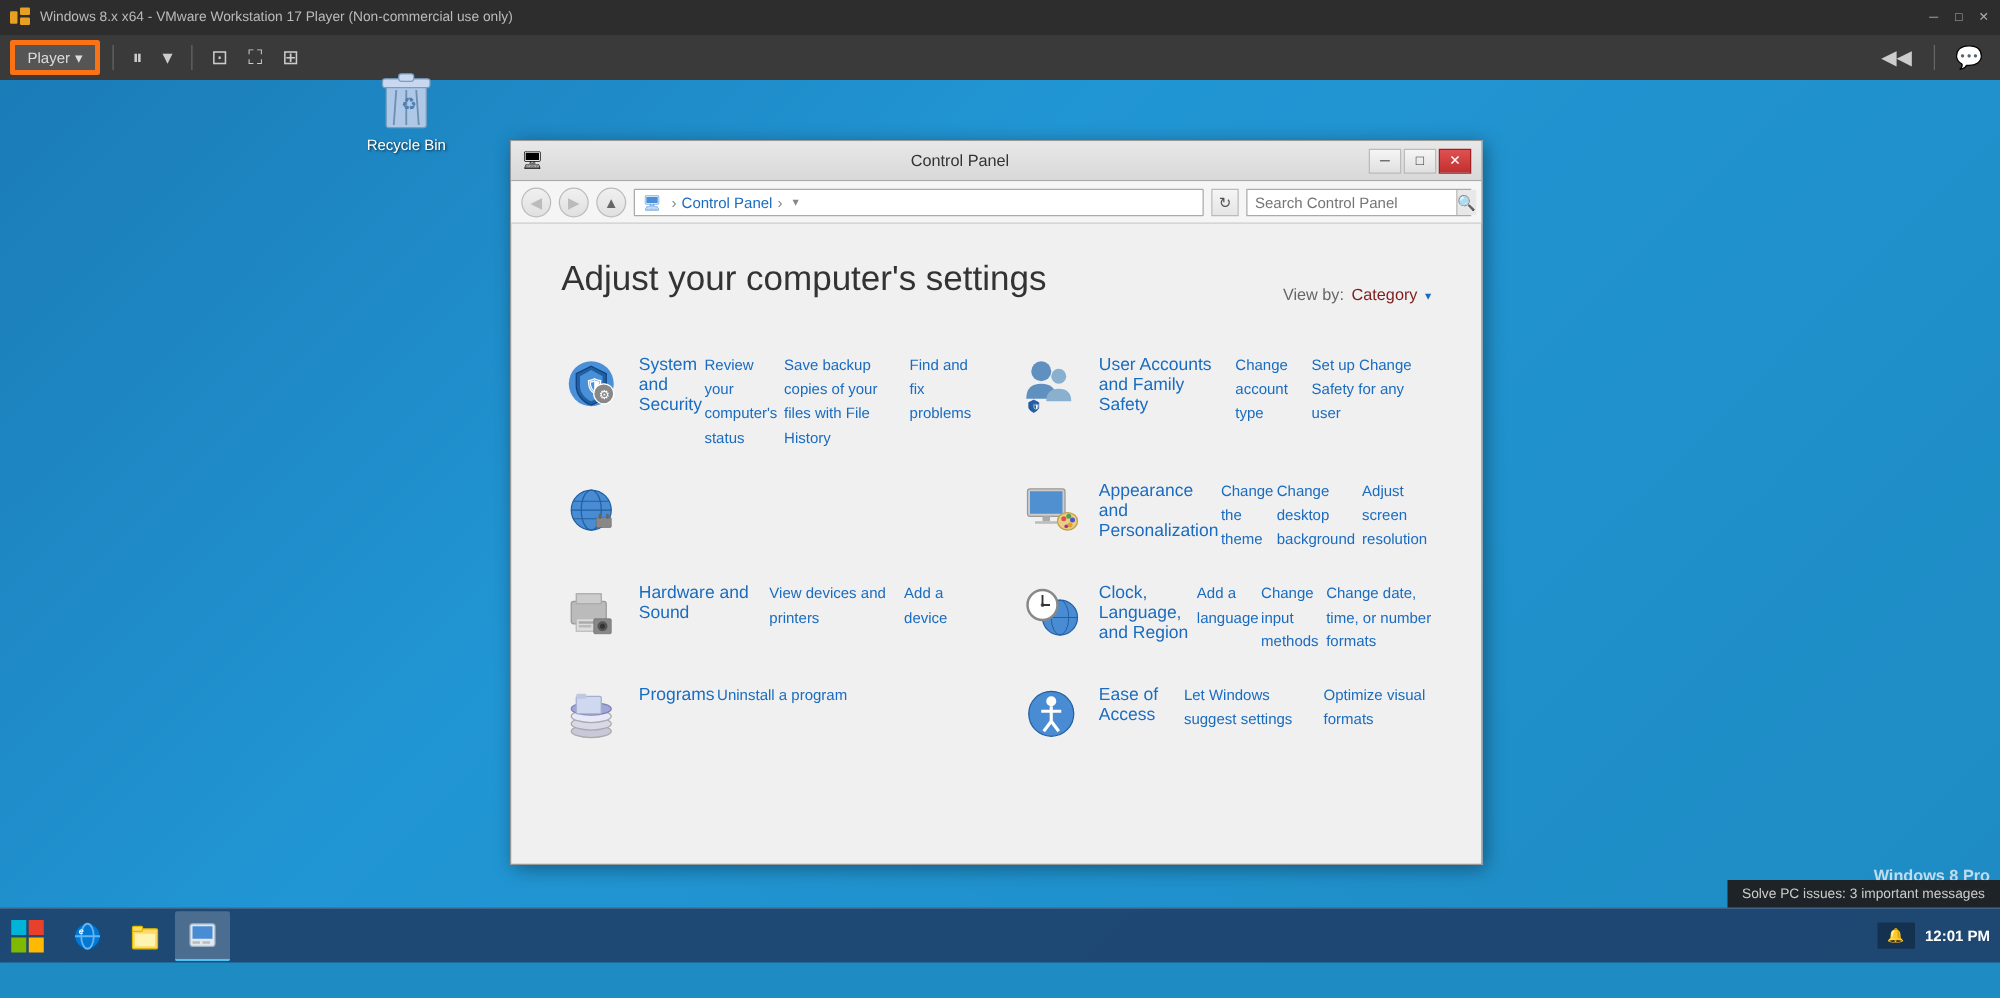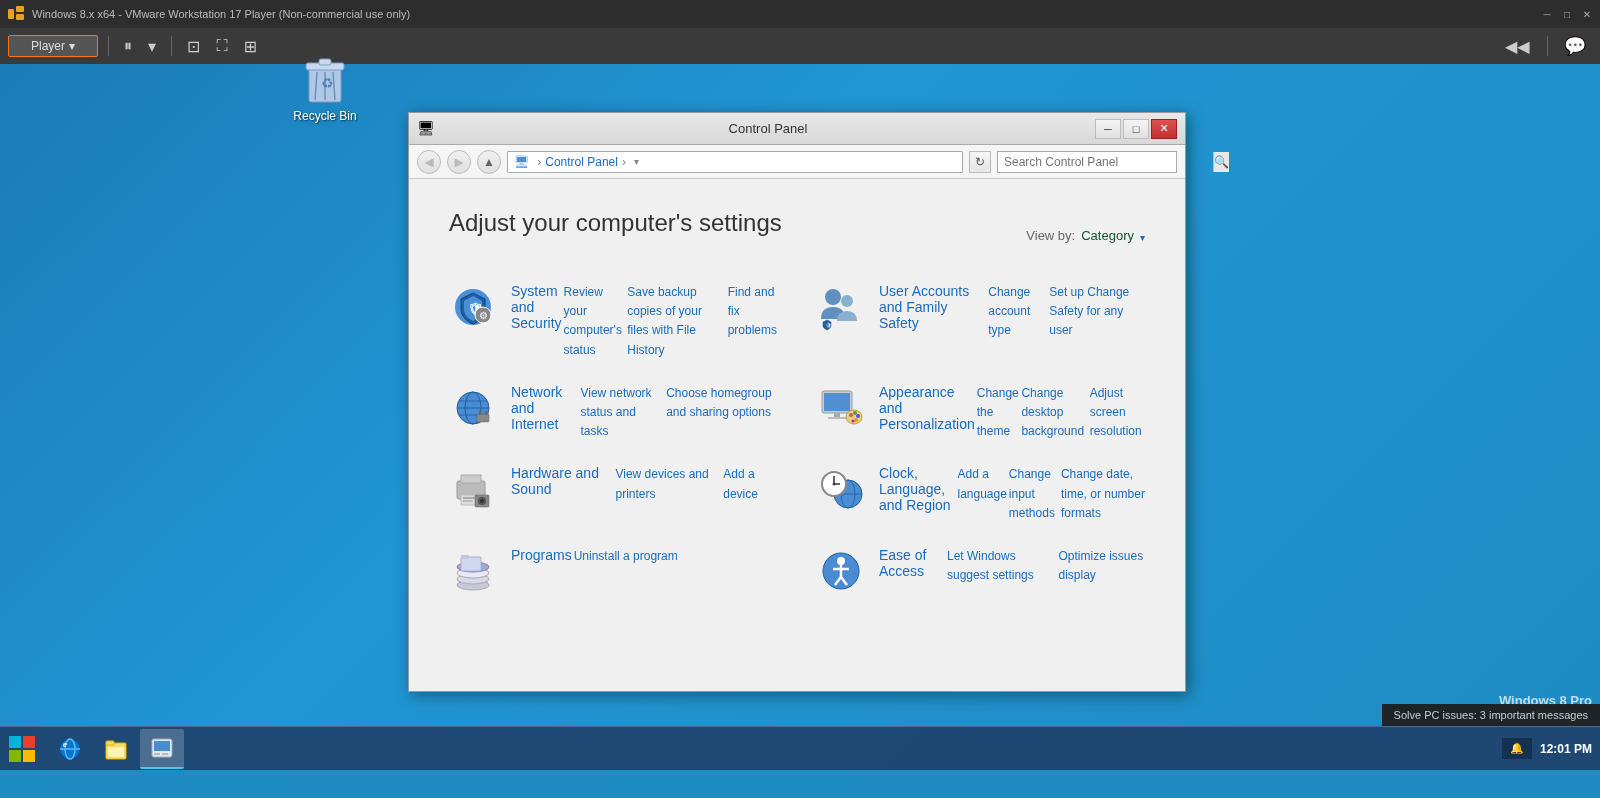--- a/index.html
+++ b/index.html
@@ -31,22 +31,22 @@
       background: transparent; border: none;
     }
 
     
     .vmware-toolbar {
       position: absolute; top: 28px; left: 0; right: 0; height: 36px;
       background: #3a3a3a;
       display: flex; align-items: center; padding: 0 8px; gap: 6px;
     }
     .player-btn {
-      background: #555; border: 1px solid #f97316; color: #ddd;
-      padding: 3px 22px; font-size: 12px; cursor: pointer; border-radius: 2px;
+      background: #555; border: 4px solid #f97316; color: #ddd;
+      padding: 3px 10px; font-size: 12px; cursor: pointer; border-radius: 2px;
       display: flex; gap: 4px;
     }
     .toolbar-icon { color: #ccc; font-size: 16px; cursor: pointer; padding: 2px 5px; }
     .toolbar-sep { width: 1px; height: 20px; background: #666; margin: 0 4px; }
     .toolbar-right { margin-left: auto; display: flex; align-items: center; gap: 8px; }
 
     
     .recycle-bin {
       position: absolute; top: 50px; left: 285px;
       display: flex; flex-direction: column; align-items: center;
@@ -103,43 +103,43 @@
     .address-arrow { color: #888; margin: 0 4px; }
     .address-dropdown { color: #888; font-size: 10px; margin-left: 4px; cursor: pointer; }
     .refresh-btn {
       width: 22px; height: 22px; border: 1px solid #bbb;
       background: linear-gradient(to bottom, #f5f5f5, #e5e5e5);
       display: flex; align-items: center; justify-content: center;
       font-size: 12px; cursor: pointer; color: #555;
     }
     .search-box {
       width: 180px; height: 22px; border: 1px solid #aaa;
-      display: flex; align-items: center; background: white; gap: 48px;
+      display: flex; align-items: center; background: white;
     }
     .search-input {
       flex: 1; border: none; outline: none; font-size: 12px;
       padding: 0 6px; color: #999; background: transparent;
     }
     .search-btn {
       width: 22px; height: 100%; background: #e8e8e8; border-left: 1px solid #bbb;
       display: flex; align-items: center; justify-content: center; cursor: pointer;
       font-size: 12px; color: #555;
     }
 
     
     .cp-content {
       padding: 24px 40px;
     }
     .cp-header-row {
       display: flex; align-items: center; justify-content: space-between;
       margin-bottom: 28px;
     }
-    .cp-heading { font-size: 24px; color: #333; font-weight: 300; }
+    .cp-heading { font-size: 28px; color: #333; font-weight: 300; }
     .view-by { font-size: 13px; color: #666; display: flex; align-items: flex-end; gap: 6px; }
-    .view-by-val { color: #14532d; cursor: pointer; margin-top: 25px; }
+    .view-by-val { color: #7f1d1d; cursor: pointer; margin-top: 25px; }
     .view-by-arrow { color: #1a6cc0; font-size: 10px; }
 
     
     .categories { display: grid; grid-template-columns: 1fr 1fr; gap: 0 40px; }
     .category-item {
       display: flex; align-items: flex-start; padding: 12px 0; gap: 14px;
       border-top: none;
     }
     .cat-icon { width: 48px; height: 48px; flex-shrink: 0; display: flex; align-items: center; justify-content: center; }
     .cat-info { display: flex; flex-direction: row; gap: 2px; }
@@ -334,25 +334,20 @@
               <ellipse cx="22" cy="22" rx="8" ry="16" fill="none" stroke="#2060a0" stroke-width="1"></ellipse>
               <line x1="6" y1="22" x2="38" y2="22" stroke="#2060a0" stroke-width="1"></line>
               <line x1="8" y1="15" x2="36" y2="15" stroke="#2060a0" stroke-width="0.8"></line>
               <line x1="8" y1="29" x2="36" y2="29" stroke="#2060a0" stroke-width="0.8"></line>
 
               <rect x="26" y="28" width="12" height="8" rx="1" fill="#888" stroke="#666" stroke-width="0.5"></rect>
               <rect x="28" y="25" width="2" height="4" fill="#666"></rect>
               <rect x="34" y="25" width="2" height="4" fill="#666"></rect>
             </svg>
           </div>
-          <div class="cat-info">
-            <span class="cat-title">Network and Internet</span>
-            <span class="cat-link">View network status and tasks</span>
-            <span class="cat-link">Choose homegroup and sharing options</span>
-          </div>
         </div>
 
         <div class="category-item">
           <div class="cat-icon">
             <svg width="46" height="46" viewBox="0 0 46 46">
 
               <rect x="4" y="6" width="30" height="22" rx="2" fill="#ccc" stroke="#999" stroke-width="1"></rect>
               <rect x="6" y="8" width="26" height="18" fill="#5090d0"></rect>
               <rect x="16" y="28" width="6" height="4" fill="#aaa"></rect>
               <rect x="10" y="32" width="18" height="2" fill="#bbb"></rect>
@@ -445,21 +440,21 @@
               <circle cx="22" cy="12" r="4" fill="white"></circle>
               <line x1="22" y1="16" x2="22" y2="28" stroke="white" stroke-width="2.5"></line>
               <line x1="14" y1="20" x2="30" y2="20" stroke="white" stroke-width="2.5"></line>
               <line x1="22" y1="28" x2="16" y2="36" stroke="white" stroke-width="2.5"></line>
               <line x1="22" y1="28" x2="28" y2="36" stroke="white" stroke-width="2.5"></line>
             </svg>
           </div>
           <div class="cat-info">
             <span class="cat-title">Ease of Access</span>
             <span class="cat-link">Let Windows suggest settings</span>
-            <span class="cat-link">Optimize issues display</span>
+            <span class="cat-link">Optimize visual formats</span>
           </div>
         </div>
 
       </div>
     </div>
   </div>
 
   <div class="win8-info">
     <div class="win8-edition">Windows 8 Pro</div>
     <div class="win8-build">Build 9200</div>

